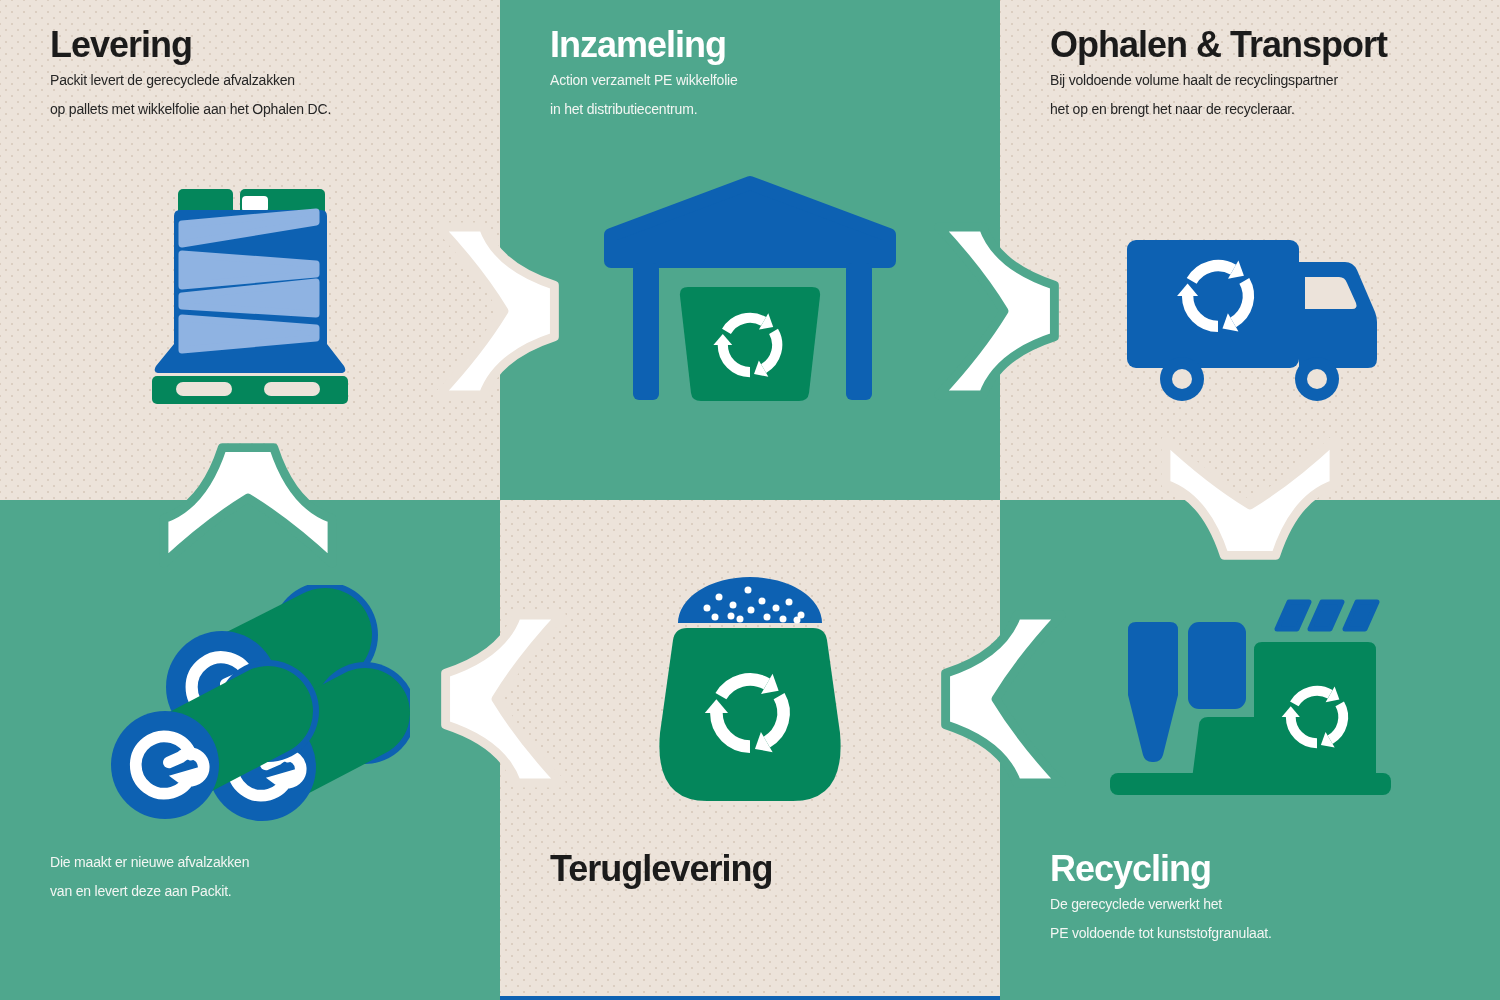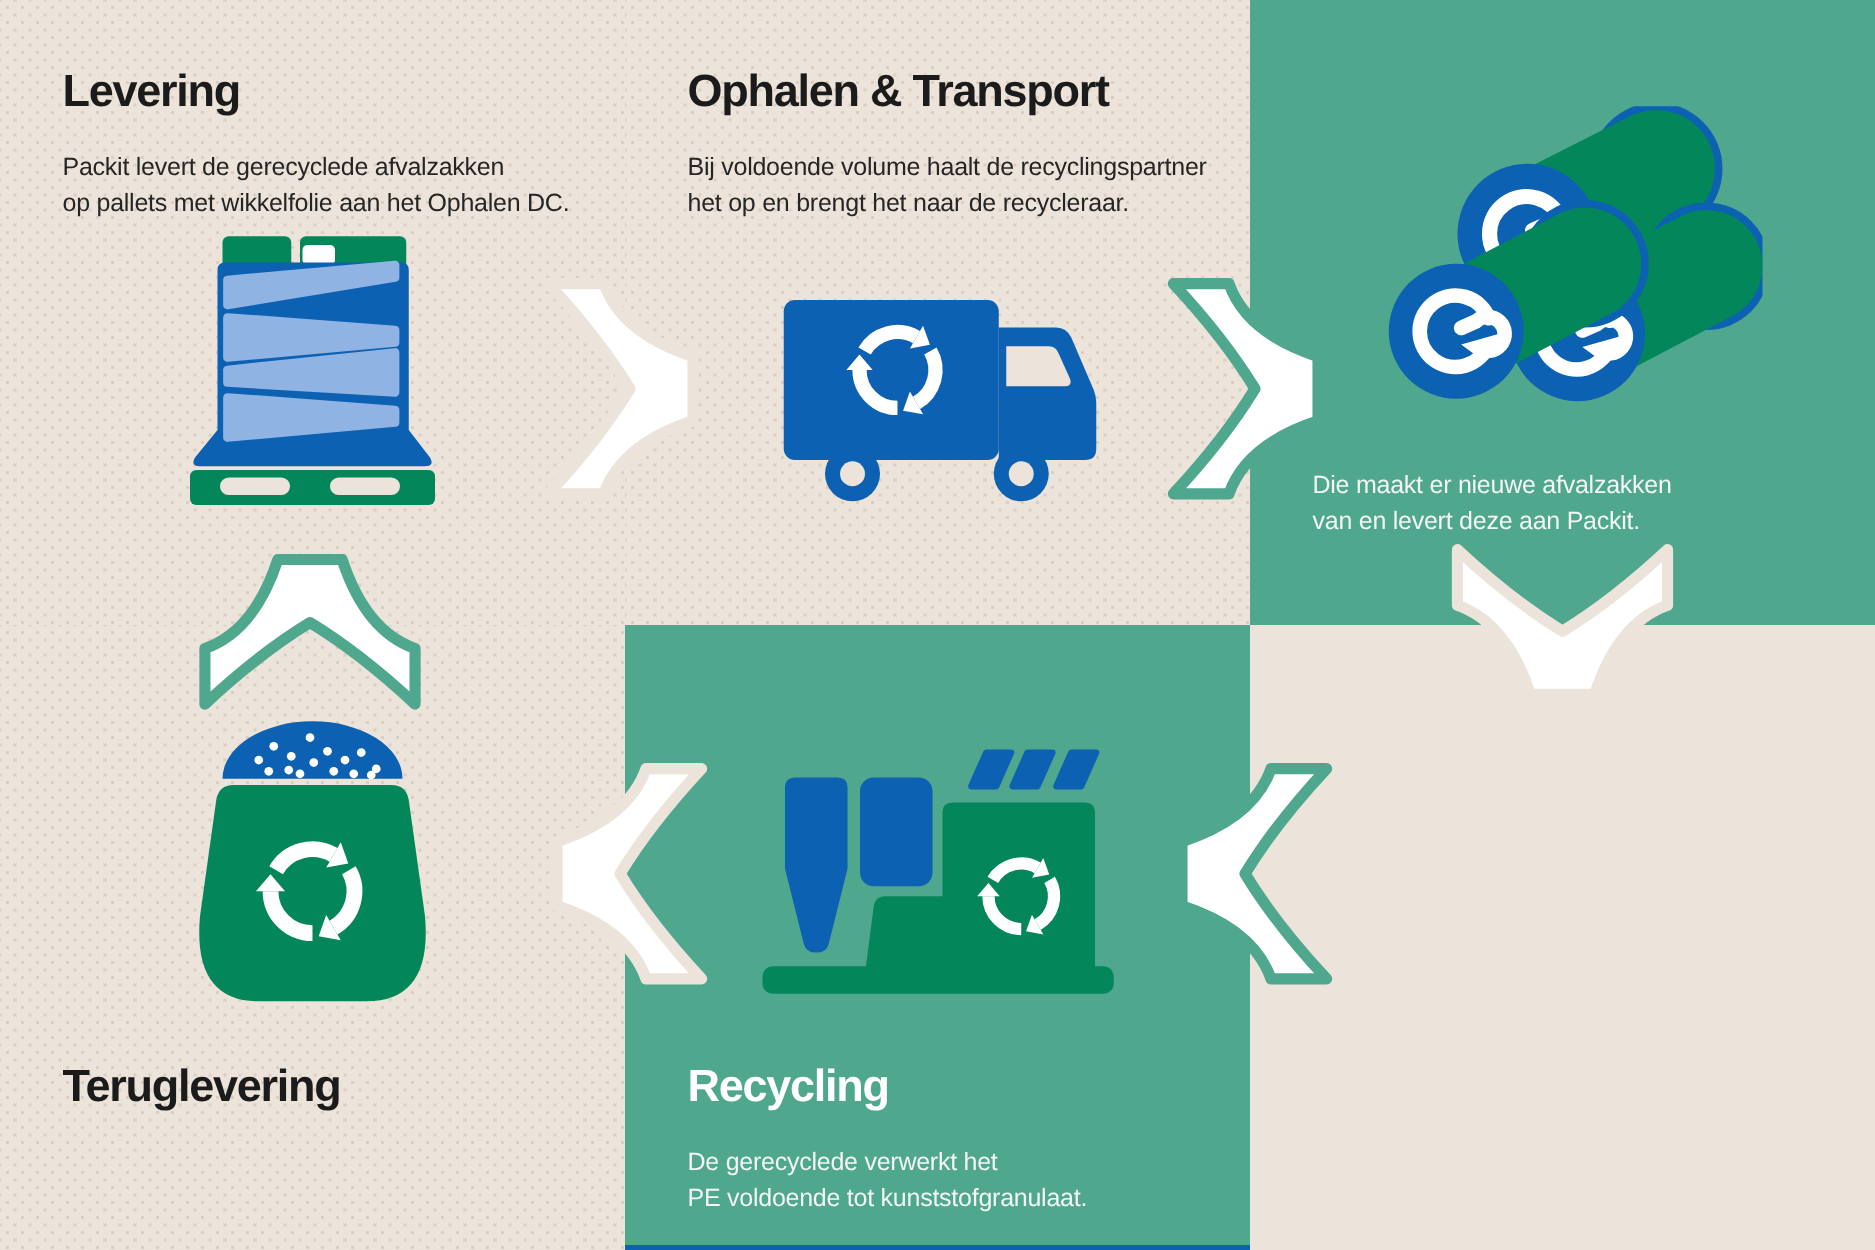--- a/index.html
+++ b/index.html
@@ -11,23 +11,23 @@
   #canvas{position:relative;width:1500px;height:1000px;overflow:hidden;background:var(--beige);}
   .grid{position:absolute;inset:0;display:grid;grid-template-columns:500px 500px 500px;grid-template-rows:500px 500px;}
   .panel{position:relative;width:500px;height:500px;}
   .bg-beige{background-color:var(--beige);
     background-image:
       radial-gradient(circle, rgba(150,120,95,.20) 1.1px, transparent 1.5px),
       radial-gradient(circle, rgba(150,120,95,.20) 1.1px, transparent 1.5px);
     background-size:12px 12px; background-position:0 0,6px 6px;}
   .bg-green{background-color:var(--green);}
   .panel-text{position:absolute;left:50px;right:30px;}
-  .panel-text.top{top:52px;} .panel-text.bottom{top:348px;}
+  .panel-text.top{top:24px;} .panel-text.bottom{top:348px;}
   .sec-title{font-size:36px;font-weight:700;letter-spacing:-1px;line-height:42px;color:var(--text-dark);}
-  .sec-desc{margin-top:26px;font-size:20px;line-height:29px;letter-spacing:-.2px;color:#252525;}
+  .sec-desc{margin-top:0;font-size:14px;line-height:29px;letter-spacing:-.2px;color:#252525;}
   .on-green .sec-title{color:var(--white);}
   .on-green .sec-desc{color:#F3F6F3;}
   .icon-svg{position:absolute;display:block;}
   .arrow{position:absolute;width:148px;height:178px;overflow:visible;}
   .arrow use{fill:var(--white);stroke-width:9;stroke-linejoin:round;}
   .arrow.stroke-beige use{stroke:var(--beige);}
   .arrow.stroke-green use{stroke:var(--green);}
   .rot90{transform:rotate(90deg);} .rot180{transform:rotate(180deg);} .rotm90{transform:rotate(-90deg);}
   .bottom-strip{position:absolute;left:500px;top:996px;width:500px;height:4px;background:var(--blue);}
   .defs-holder{position:absolute;width:0;height:0;overflow:hidden;}
@@ -78,20 +78,36 @@
           <path d="M32,68 L166,78 L166,88 L32,100 Z"></path>
           <path d="M32,110 L166,96 L166,128 L32,120 Z"></path>
           <path d="M32,132 L166,142 L166,152 L32,164 Z"></path>
         </g>
         <rect x="2" y="190" width="196" height="28" rx="5" fill="var(--dark-green)"></rect>
         <rect x="26" y="196" width="56" height="14" rx="7" fill="var(--beige)"></rect>
         <rect x="114" y="196" width="56" height="14" rx="7" fill="var(--beige)"></rect>
       </svg>
     </section>
 
+    <section class="panel bg-green on-green">
+      <div class="panel-text top">
+        <h2 class="sec-title">Inzameling</h2>
+        <div class="sec-desc">
+          <div>Action verzamelt PE wikkelfolie</div>
+          <div>in het distributiecentrum.</div>
+        </div>
+      </div>
+      <svg class="icon-svg" style="left:95px;top:175px" width="315" height="230" viewBox="0 0 315 230">
+        <path d="M16,60 L155,8 L294,60 L294,86 L16,86 Z" fill="var(--blue)" stroke="var(--blue)" stroke-width="14" stroke-linejoin="round"></path>
+        <rect x="38" y="88" width="26" height="137" rx="6" fill="var(--blue)"></rect>
+        <rect x="251" y="88" width="26" height="137" rx="6" fill="var(--blue)"></rect>
+        <path d="M93,112 L217,112 Q226,112 225,121 L214,218 Q213,226 204,226 L106,226 Q97,226 96,218 L85,121 Q84,112 93,112 Z" fill="var(--dark-green)"></path>
+        <use href="#recycle" transform="translate(155,170) scale(0.85)"></use>
+      </svg>
+    </section>
 
     <section class="panel bg-beige">
       <div class="panel-text top">
         <h2 class="sec-title">Ophalen &amp; Transport</h2>
         <div class="sec-desc">
           <div>Bij voldoende volume haalt de recyclingspartner</div>
           <div>het op en brengt het naar de recycleraar.</div>
         </div>
       </div>
       <svg class="icon-svg" style="left:118px;top:232px" width="290" height="175" viewBox="0 0 290 175">

